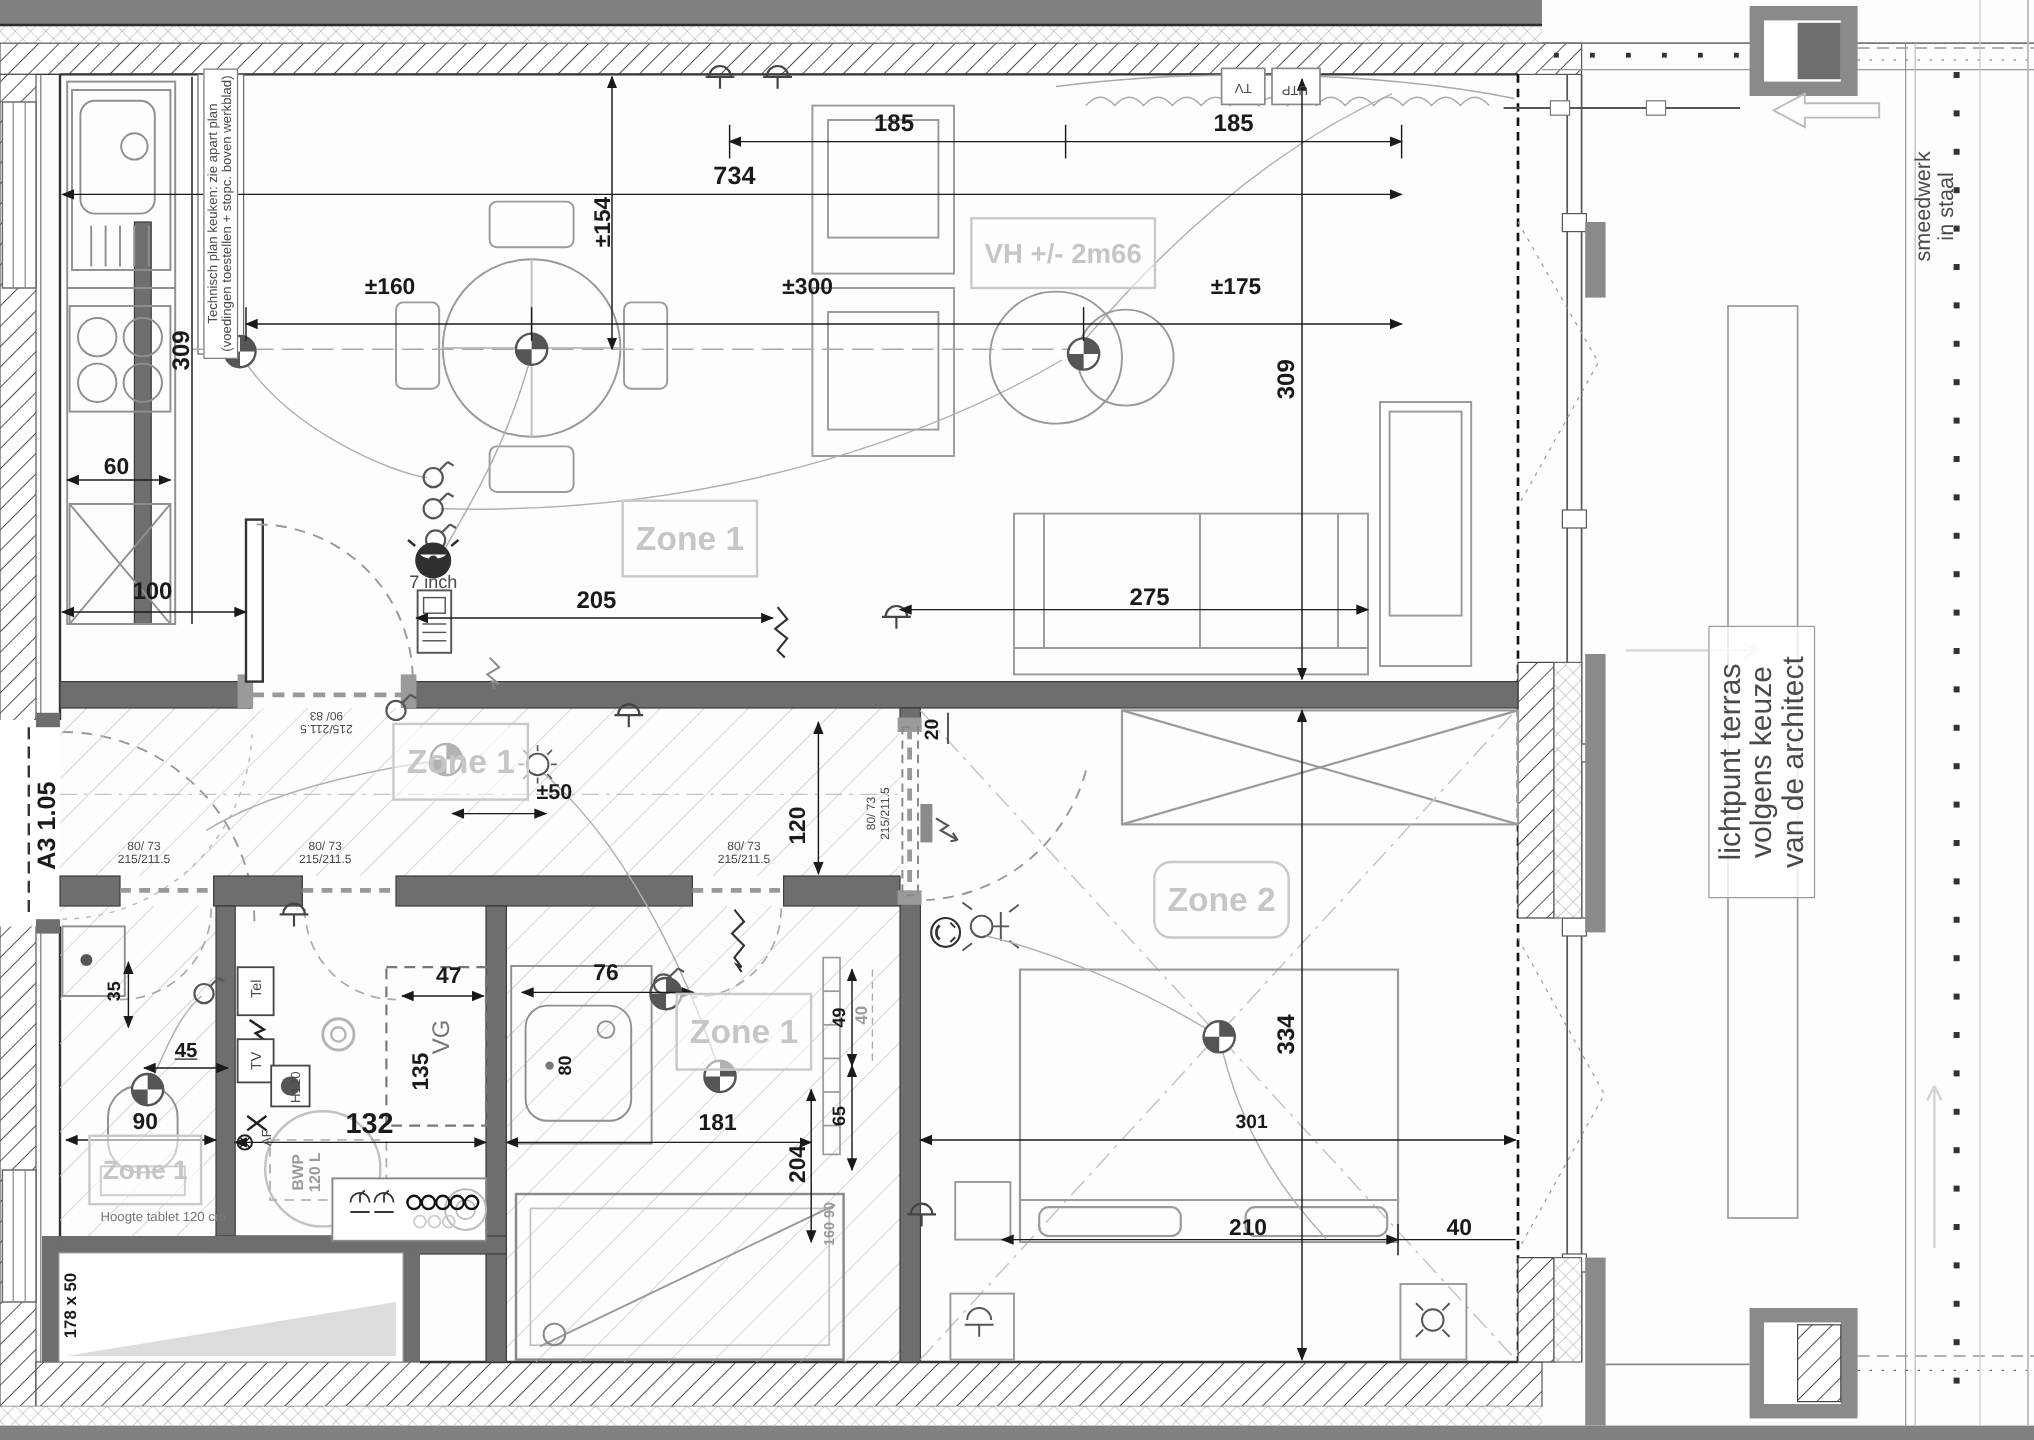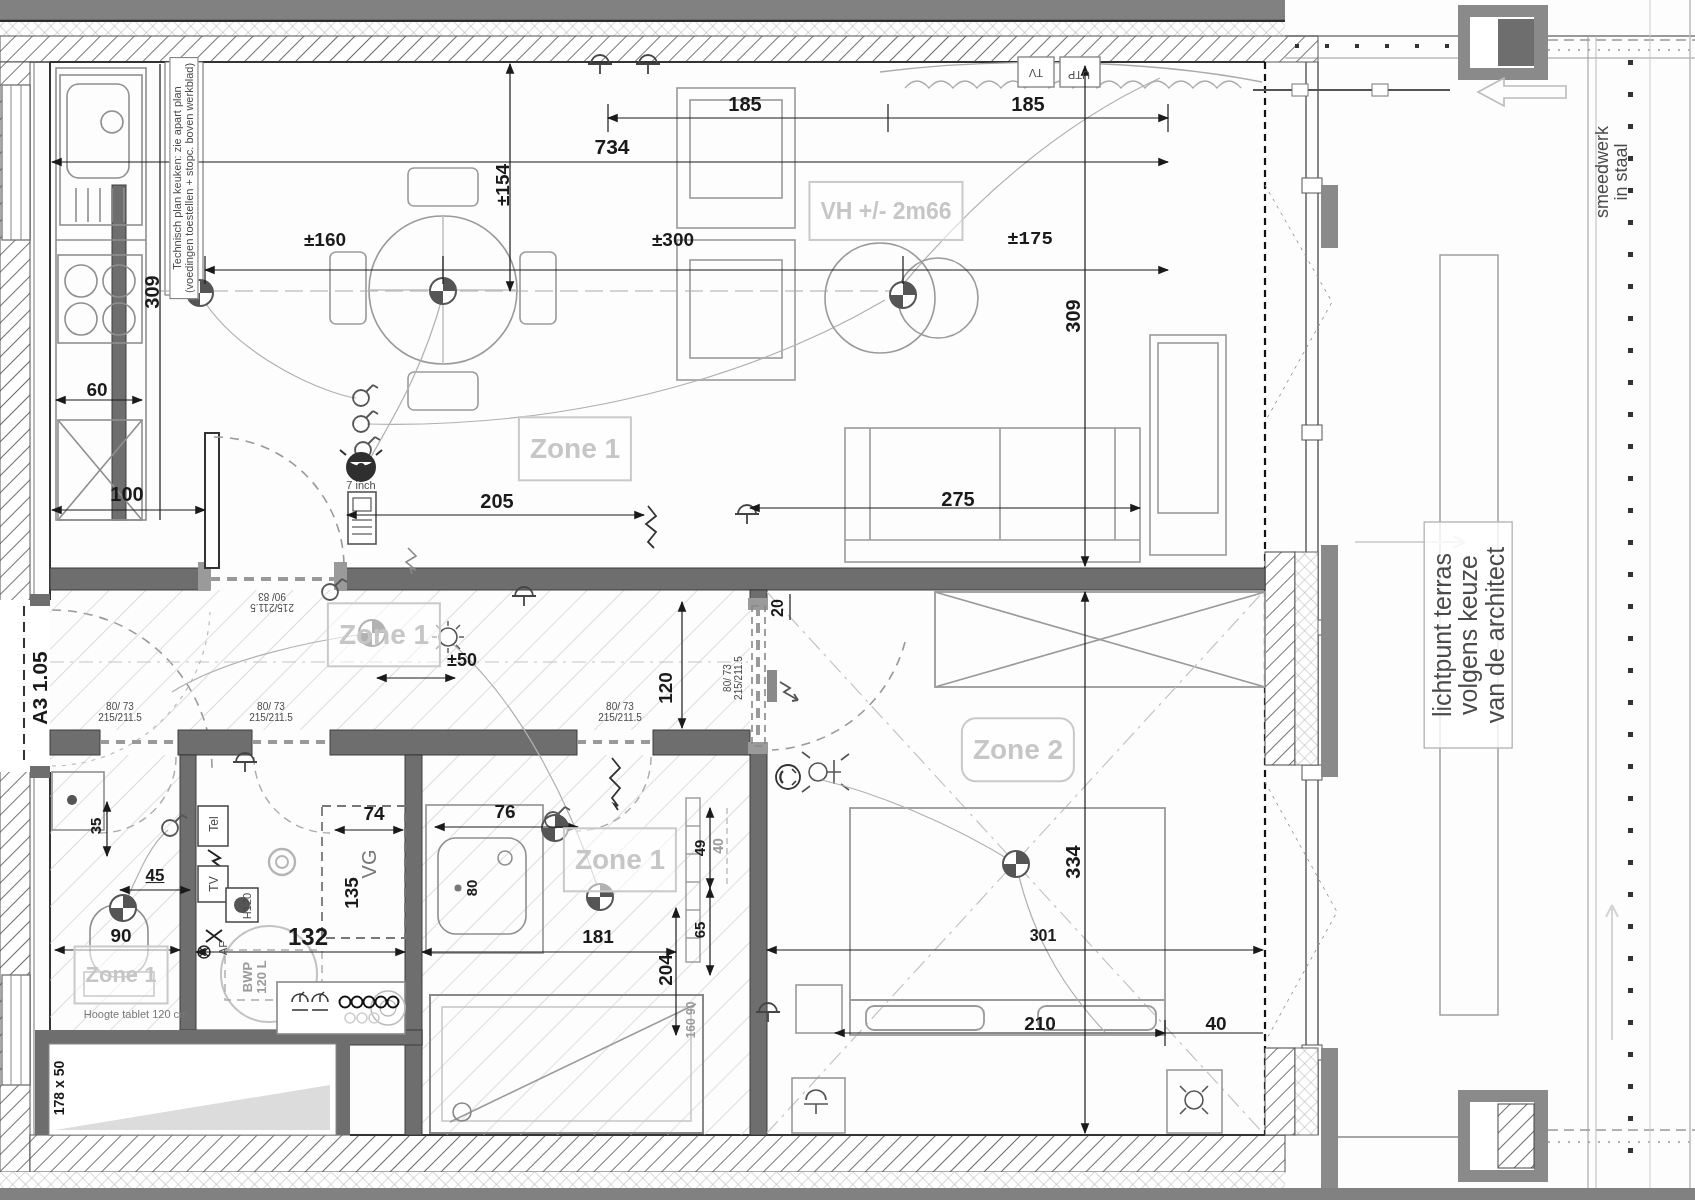--- a/index.html
+++ b/index.html
@@ -507,35 +507,35 @@
   <line x1="727" y1="808" x2="727" y2="885" stroke="#aaa" stroke-width="1.1" stroke-dasharray="6 4"></line>
 </svg>
 
 <div id="label-layer">
       <div class="lbl c-dim" style="left: 745px; top: 104px; font-size: 20px;">185</div>
       <div class="lbl c-dim" style="left: 1028px; top: 104px; font-size: 20px;">185</div>
       <div class="lbl c-dim" style="left: 612px; top: 147px; font-size: 21px;">734</div>
       <div class="lbl c-dim" style="left: 503px; top: 185px; font-size: 19px; transform: translate(-50%, -50%) rotate(-90deg);">±154</div>
       <div class="lbl c-dim" style="left: 325px; top: 240px; font-size: 19px;">±160</div>
       <div class="lbl c-dim" style="left: 673px; top: 240px; font-size: 19px;">±300</div>
-      <div class="lbl c-dim" style="left: 1030px; top: 240px; font-size: 19px; font-family: Liberation Mono, monospace;">±175</div>
+      <div class="lbl c-dim" style="left: 1030px; top: 240px; font-size: 19px;">±175</div>
       <div class="lbl c-dim" style="left: 152px; top: 292px; font-size: 20px; transform: translate(-50%, -50%) rotate(-90deg);">309</div>
       <div class="lbl c-dim" style="left: 1073px; top: 316px; font-size: 20px; transform: translate(-50%, -50%) rotate(-90deg);">309</div>
       <div class="lbl c-dim" style="left: 958px; top: 499px; font-size: 20px;">275</div>
       <div class="lbl c-dim" style="left: 497px; top: 501px; font-size: 20px;">205</div>
       <div class="lbl c-dim" style="left: 127px; top: 494px; font-size: 20px;">100</div>
       <div class="lbl c-dim" style="left: 97px; top: 390px; font-size: 19px;">60</div>
       <div class="lbl c-dim" style="left: 666px; top: 688px; font-size: 19px; transform: translate(-50%, -50%) rotate(-90deg);">120</div>
       <div class="lbl c-dim" style="left: 778px; top: 608px; font-size: 16px; transform: translate(-50%, -50%) rotate(-90deg);">20</div>
       <div class="lbl c-dim" style="left: 414px; top: 660px; font-size: 18px; margin-left: 48px;">±50</div>
       <div class="lbl c-dim" style="left: 96px; top: 826px; font-size: 15px; transform: translate(-50%, -50%) rotate(-90deg);">35</div>
       <div class="lbl c-dim" style="left: 155px; top: 876px; font-size: 17px; text-decoration: underline;">45</div>
       <div class="lbl c-dim" style="left: 121px; top: 936px; font-size: 19px;">90</div>
       <div class="lbl c-dim" style="left: 308px; top: 937px; font-size: 24px;">132</div>
-      <div class="lbl c-dim" style="left: 374px; top: 814px; font-size: 19px;">74</div>
+      <div class="lbl c-dim" style="left: 374px; top: 814px; font-size: 19px;">47</div>
       <div class="lbl c-dim" style="left: 352px; top: 893px; font-size: 19px; transform: translate(-50%, -50%) rotate(-90deg);">135</div>
       <div class="lbl c-dim" style="left: 505px; top: 812px; font-size: 19px;">76</div>
       <div class="lbl c-dim" style="left: 472px; top: 888px; font-size: 15px; transform: translate(-50%, -50%) rotate(-90deg);">80</div>
       <div class="lbl c-dim" style="left: 598px; top: 937px; font-size: 19px;">181</div>
       <div class="lbl c-dim" style="left: 666px; top: 970px; font-size: 19px; transform: translate(-50%, -50%) rotate(-90deg);">204</div>
       <div class="lbl c-dim" style="left: 700px; top: 848px; font-size: 15px; transform: translate(-50%, -50%) rotate(-90deg);">49</div>
       <div class="lbl c-dim" style="left: 700px; top: 930px; font-size: 15px; transform: translate(-50%, -50%) rotate(-90deg);">65</div>
       <div class="lbl c-grey" style="left: 718px; top: 846px; font-size: 14px; transform: translate(-50%, -50%) rotate(-90deg);">40</div>
       <div class="lbl c-grey" style="left: 691px; top: 1020px; font-size: 12px; transform: translate(-50%, -50%) rotate(-90deg);">160  90</div>
       <div class="lbl c-dim" style="left: 1043px; top: 936px; font-size: 16px;">301</div>
@@ -544,21 +544,21 @@
       <div class="lbl c-dim" style="left: 1216px; top: 1024px; font-size: 19px;">40</div>
       <div class="lbl c-dim" style="left: 59px; top: 1088px; font-size: 14px; transform: translate(-50%, -50%) rotate(-90deg);">178 x 50</div>
       <div class="lbl c-zone boxed" style="left: 575px; top: 449px; font-size: 28px;">Zone 1</div>
       <div class="lbl c-zone boxed" style="left: 384px; top: 635px; font-size: 28px;">Zone 1</div>
       <div class="lbl c-zone boxed" style="left: 1018px; top: 750px; font-size: 28px; border-radius: 15px;">Zone 2</div>
       <div class="lbl c-zone boxed" style="left: 620px; top: 860px; font-size: 28px;">Zone 1</div>
       <div class="lbl c-zone boxed" style="left: 121px; top: 975px; font-size: 22px;">Zone 1</div>
       <div class="lbl c-zone boxed" style="left: 886px; top: 211px; font-size: 23px;">VH +/- 2m66</div>
       <div class="lbl c-note notebox" style="left: 184px; top: 178px; font-size: 11px; transform: translate(-50%, -50%) rotate(-90deg);">Technisch plan keuken: zie apart plan
 (voedingen toestellen + stopc. boven werkblad)</div>
-      <div class="lbl c-note" style="left: 361px; top: 486px; font-size: 11px;">7 inch</div>
+      <div class="lbl c-note" style="left: 361px; top: 486px; font-size: 15px;">7 inch</div>
       <div class="lbl c-soft" style="left: 136px; top: 1015px; font-size: 11px;">Hoogte tablet 120 cm</div>
       <div class="lbl c-dim" style="left: 40px; top: 688px; font-size: 21px; transform: translate(-50%, -50%) rotate(-90deg);">A3 1.05</div>
       <div class="lbl c-note lightbox" style="left: 1468px; top: 635px; font-size: 25px; transform: translate(-50%, -50%) rotate(-90deg);">lichtpunt terras volgens keuze van de architect</div>
       <div class="lbl c-note" style="left: 1612px; top: 172px; font-size: 18px; transform: translate(-50%, -50%) rotate(-90deg);">smeedwerk in staal</div>
       <div class="lbl c-note" style="left: 272px; top: 601px; font-size: 10px; transform: translate(-50%, -50%) rotate(180deg);">215/211.5
 90/ 83</div>
       <div class="lbl c-note" style="left: 120px; top: 712px; font-size: 10px;">80/ 73
 215/211.5</div>
       <div class="lbl c-note" style="left: 271px; top: 712px; font-size: 10px;">80/ 73
 215/211.5</div>

